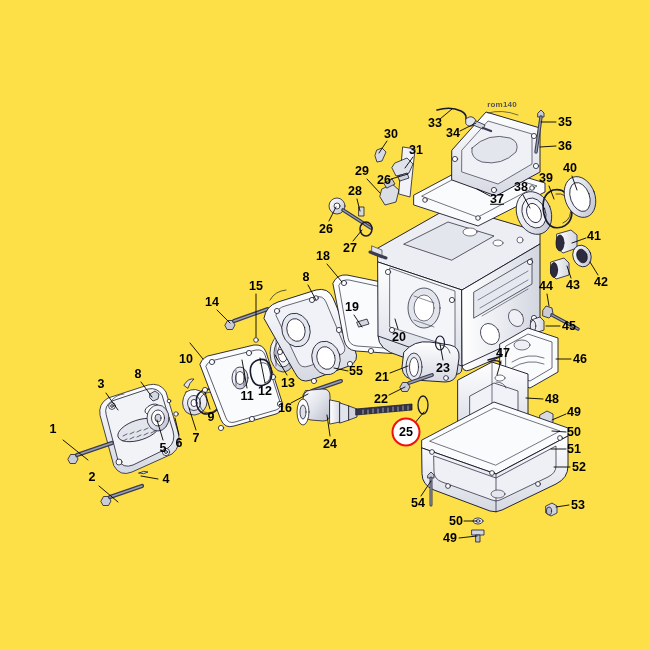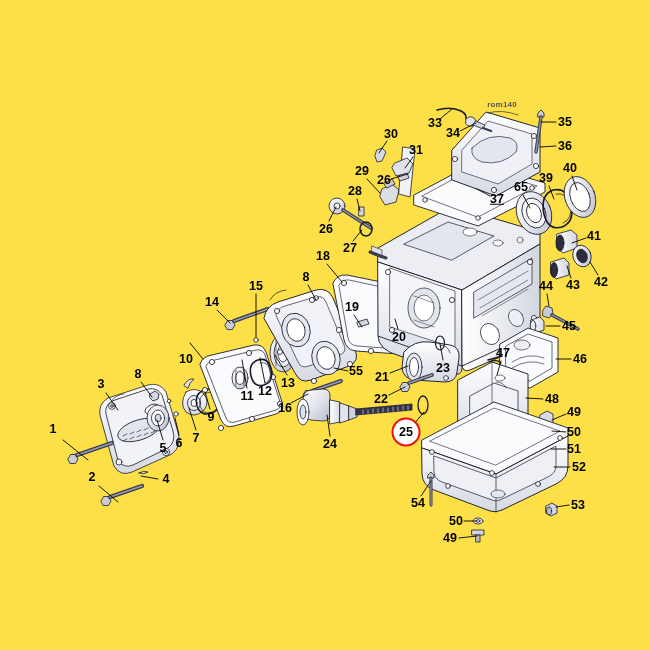--- a/index.html
+++ b/index.html
@@ -533,21 +533,21 @@
       <div class="callout" style="left: 355px; top: 191px;">28</div>
       <div class="callout" style="left: 362px; top: 171px;">29</div>
       <div class="callout" style="left: 391px; top: 134px;">30</div>
       <div class="callout" style="left: 416px; top: 150px;">31</div>
       <div class="callout" style="left: 384px; top: 180px;">26</div>
       <div class="callout" style="left: 435px; top: 123px;">33</div>
       <div class="callout" style="left: 453px; top: 133px;">34</div>
       <div class="callout" style="left: 565px; top: 122px;">35</div>
       <div class="callout" style="left: 565px; top: 146px;">36</div>
       <div class="callout" style="left: 497px; top: 199px; text-decoration: underline;">37</div>
-      <div class="callout" style="left: 521px; top: 187px;">65</div>
+      <div class="callout" style="left: 521px; top: 187px;">38</div>
       <div class="callout" style="left: 546px; top: 178px;">39</div>
       <div class="callout" style="left: 570px; top: 168px;">40</div>
       <div class="callout" style="left: 594px; top: 236px;">41</div>
       <div class="callout" style="left: 601px; top: 282px;">42</div>
       <div class="callout" style="left: 573px; top: 285px;">43</div>
       <div class="callout" style="left: 546px; top: 286px;">44</div>
       <div class="callout" style="left: 569px; top: 326px;">45</div>
       <div class="callout" style="left: 580px; top: 359px;">46</div>
       <div class="callout" style="left: 503px; top: 353px;">47</div>
       <div class="callout" style="left: 552px; top: 399px;">48</div>

